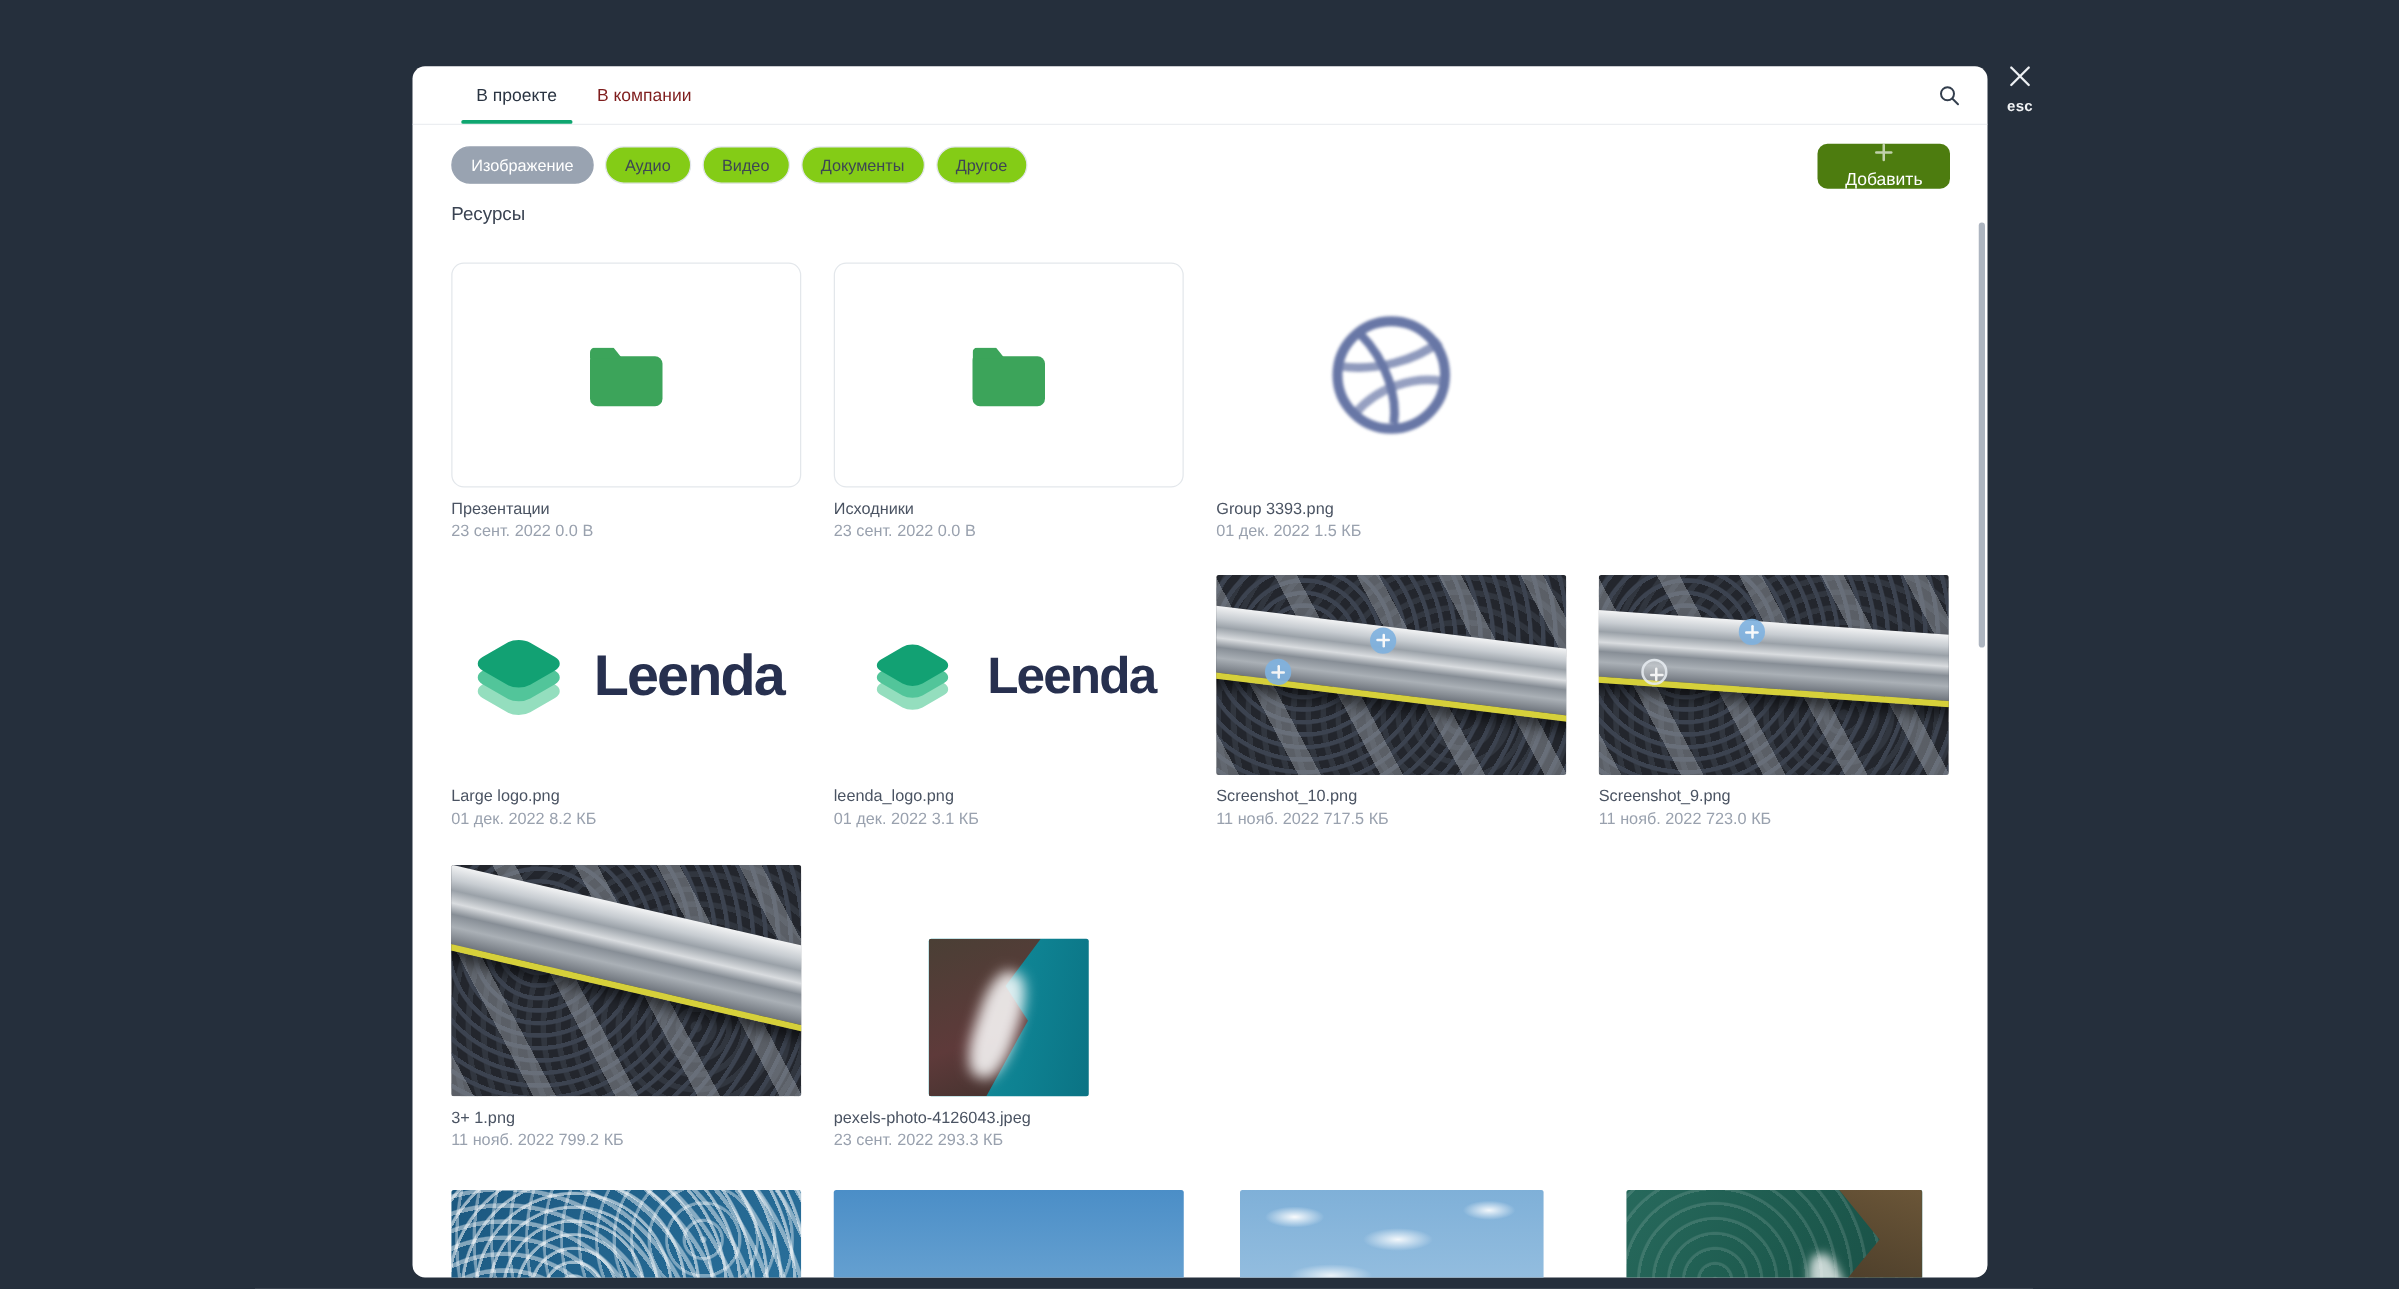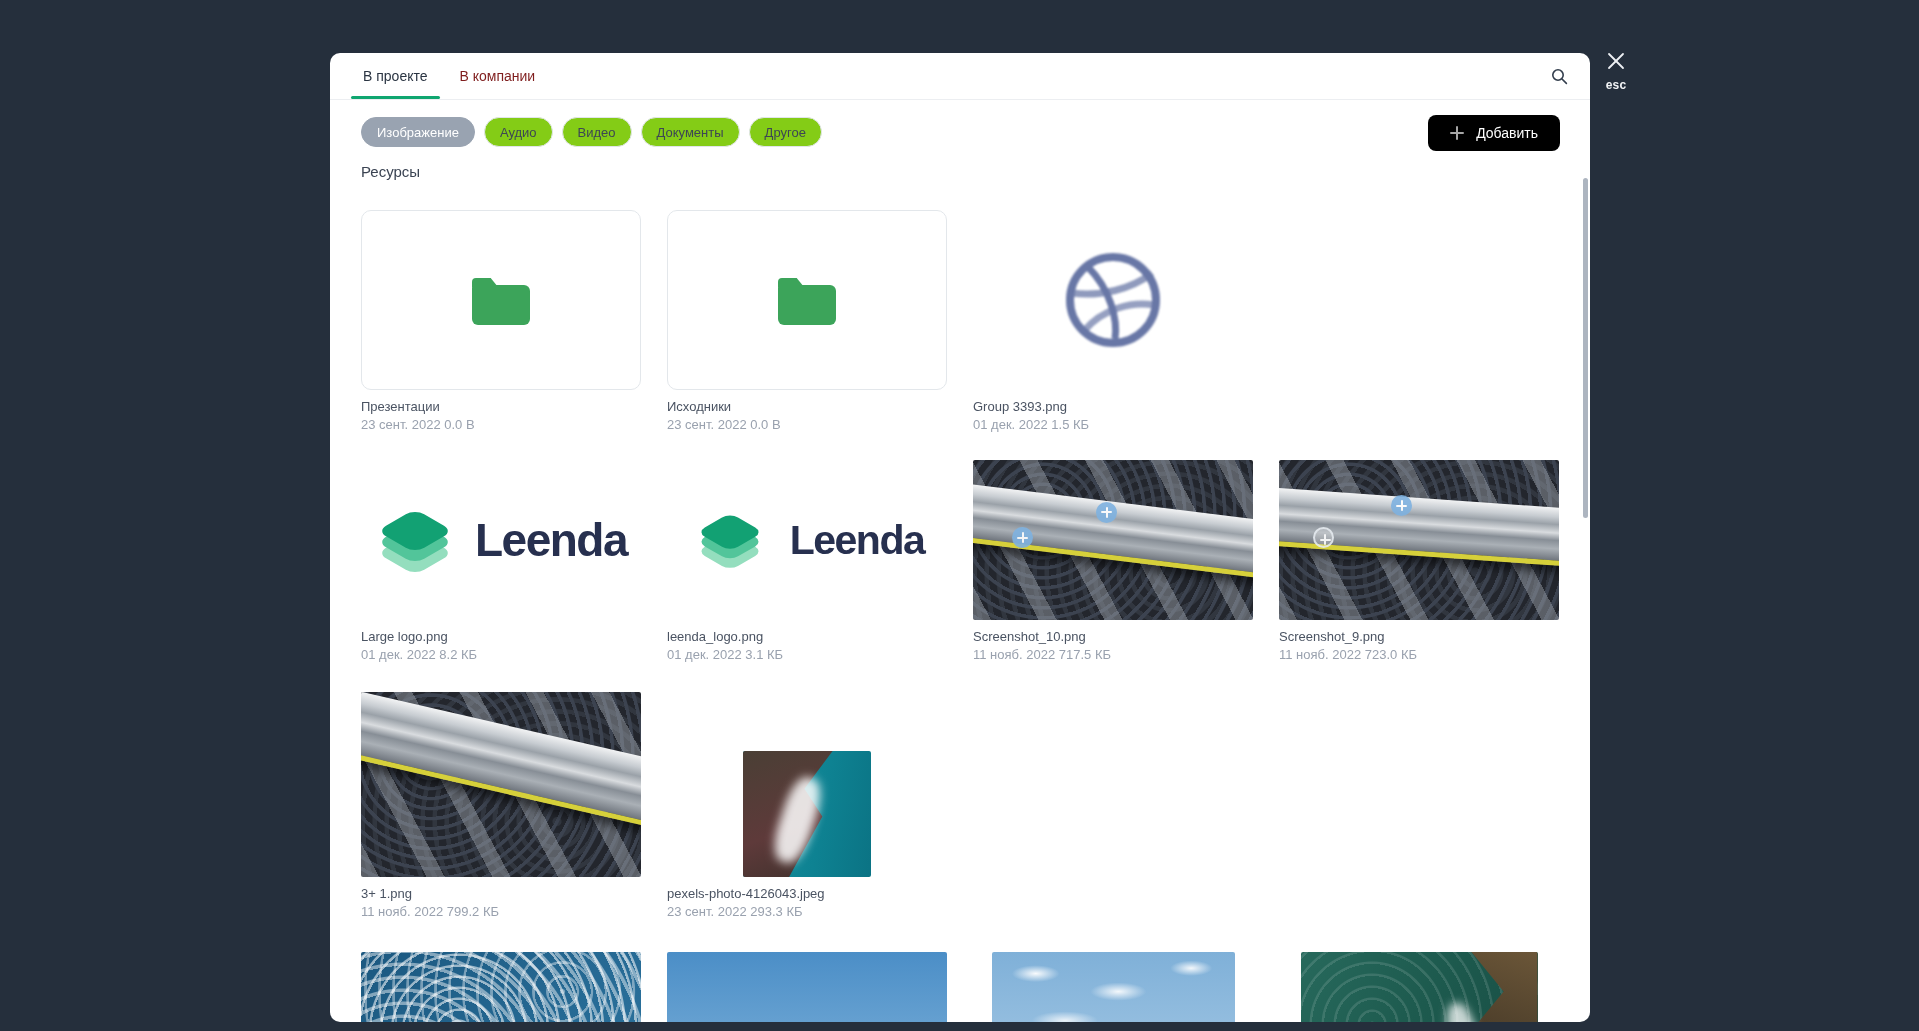--- a/index.html
+++ b/index.html
@@ -18,39 +18,39 @@
   .close-esc{margin-top:8px;font-size:12px;font-weight:700;color:#F1F3F5;letter-spacing:.2px;}
 
   
   .modal{
     position:absolute;left:330px;top:53px;width:1260px;height:969px;
     background:#ffffff;border-radius:10px;overflow:hidden;z-index:2;
   }
 
   
   .m-header{position:relative;height:47px;display:flex;align-items:stretch;
-    padding:0 22px 0 31px;border-bottom:1px solid #ECEEF1;}
+    padding:0 22px 0 49px;border-bottom:1px solid #ECEEF1;}
   .tabbar{display:flex;align-items:stretch;}
   .tab{position:relative;display:flex;align-items:center;font-size:14px;color:#7f1d1d;
     margin-right:28px;cursor:pointer;padding:0 2px;}
   .tab.active{color:#2A3442;}
   .tab.active::after{content:"";position:absolute;left:-10px;right:-10px;bottom:0;height:3px;
     background:#0FA670;border-radius:2px;}
   .search-btn{margin-left:auto;align-self:center;cursor:pointer;display:flex;}
 
   
   .toolbar{display:flex;align-items:flex-start;justify-content:space-between;
     padding:17px 30px 0 31px;}
   .chips{display:flex;gap:9px;}
   .chip{display:inline-flex;align-items:center;height:30px;padding:0 15px;border-radius:16px;
     background:#84cc16;border:1px solid #E1E5EA;color:#3D4654;font-size:13px;cursor:pointer;white-space:nowrap;}
   .chip.active{background:#99A3B1;border-color:#99A3B1;color:#ffffff;}
   .add-btn{display:flex;align-items:center;gap:12px;height:36px;padding:0 22px;border:none;
-    border-radius:8px;background:#000000;color:#ffffff;font-size:14px;font-family:inherit;
-    cursor:pointer;margin-top:-2px;}
+    border-radius:8px;background:#4d7c0f;color:#ffffff;font-size:14px;font-family:inherit;
+    cursor:pointer;margin-top:-2px;flex-direction:column;}
   .plus-ic{position:relative;width:14px;height:14px;opacity:.65;}
   .plus-ic::before,.plus-ic::after{content:"";position:absolute;background:#fff;border-radius:1px;}
   .plus-ic::before{left:6px;top:0;width:2px;height:14px;}
   .plus-ic::after{left:0;top:6px;width:14px;height:2px;}
 
   .section-title{margin:12px 0 0 31px;font-size:15px;font-weight:500;color:#3A4352;}
 
   
   .rows{margin:30px 31px 0 31px;}
   .row{display:grid;grid-template-columns:repeat(4,280px);column-gap:26px;}

